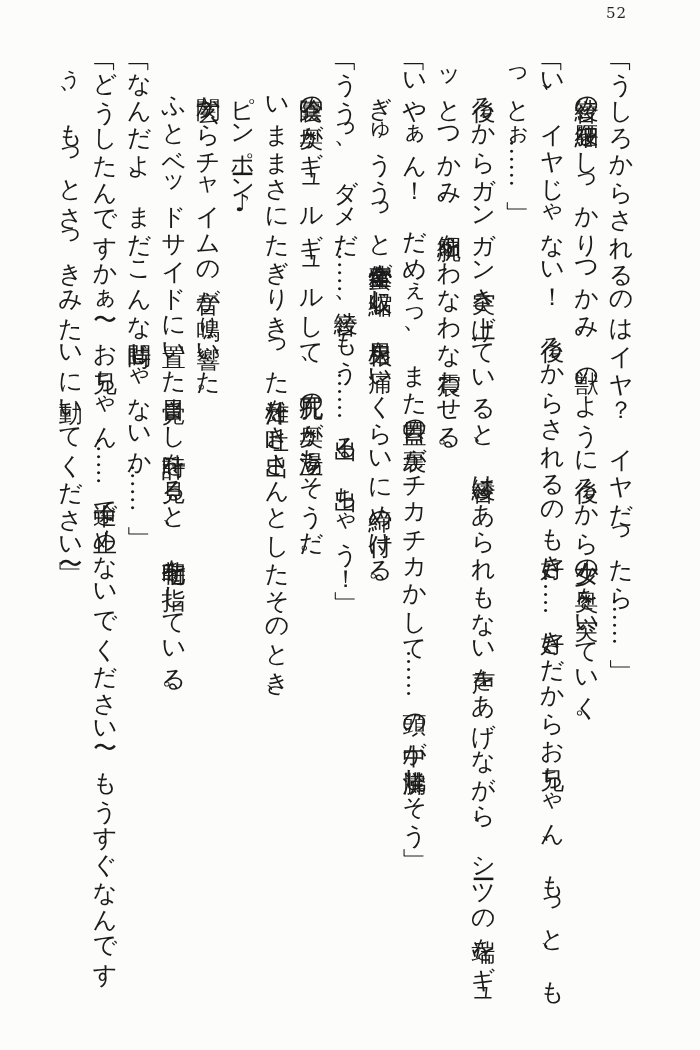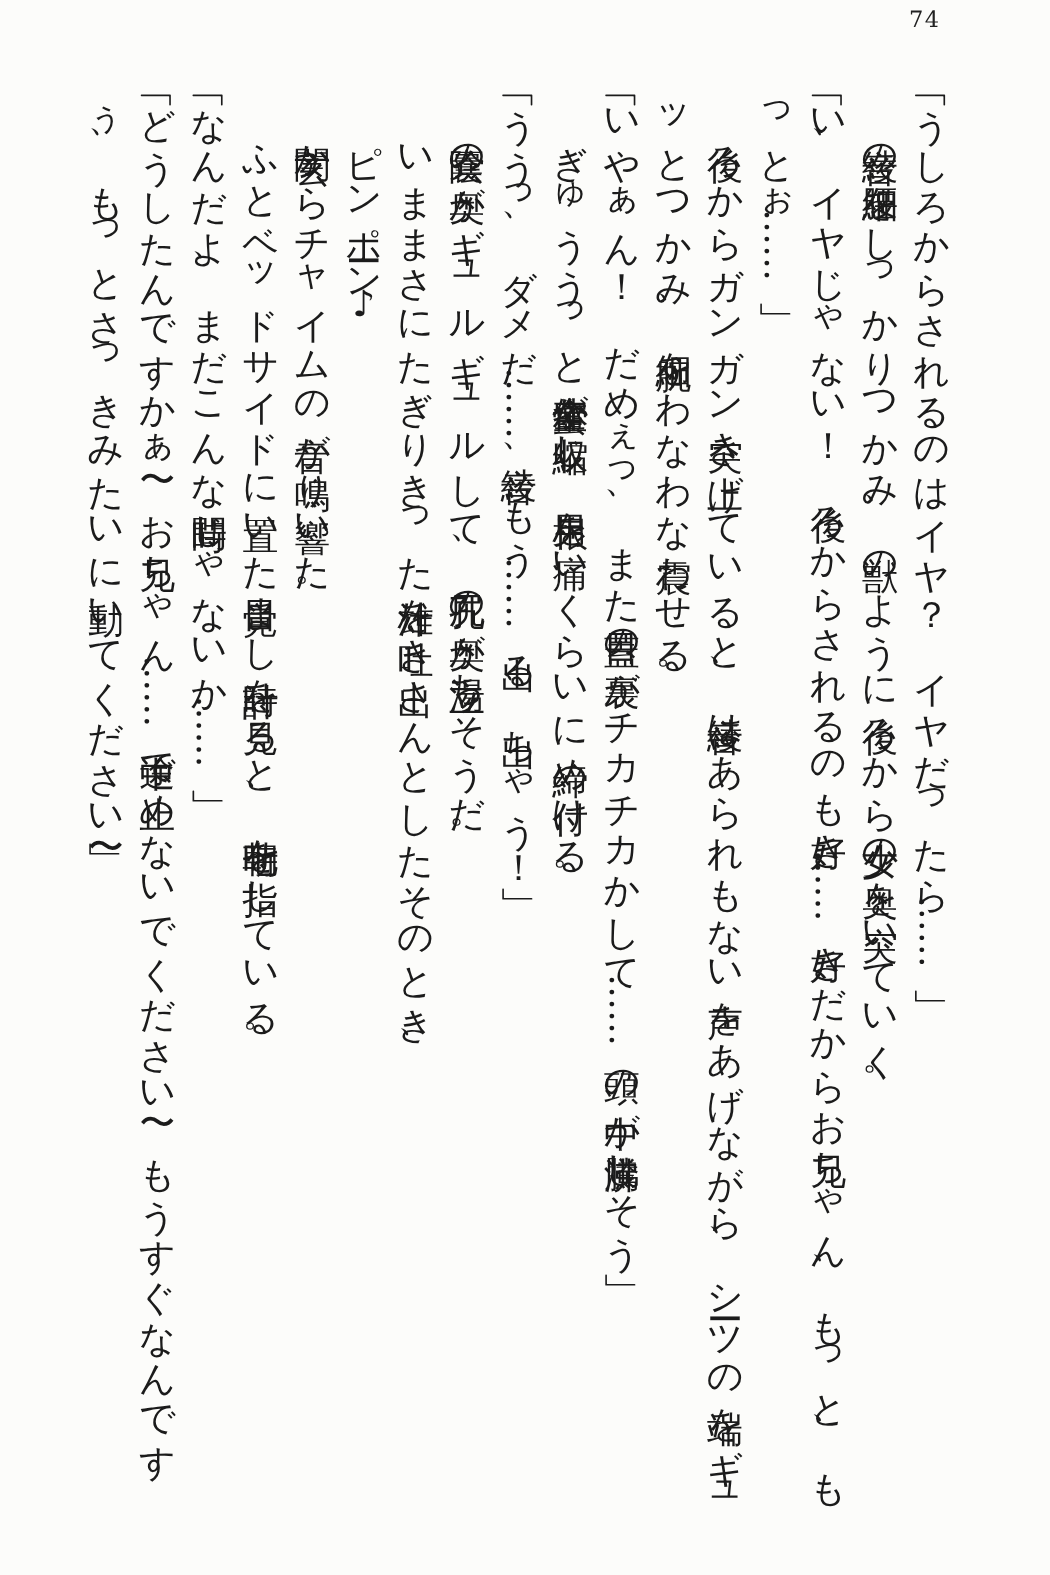--- a/index.html
+++ b/index.html
@@ -40,21 +40,21 @@
       padding: 0;
       text-indent: 0;
     }
     .text-block p.indent {
       text-indent: 1em;
     }
   </style>
 </head>
 <body>
 
-<div class="page-number">74</div>
+<div class="page-number">52</div>
 
 <div class="text-block">
   <p class="">「うしろからされるのはイヤ？　イヤだったら……」</p>
   <p class="indent">綾音の細腰をしっかりつかみ、獣のように後ろから少女の奥を突いていく。</p>
   <p class="">「い、イヤじゃない！　後ろからされるのも好き……好きだからお兄ちゃん、もっと、もっとぉ……」</p>
   <p class="indent">後ろからガンガン突き上げていると、綾音はあられもない声をあげながら、シーツの端をギュッとつかみ、細腕をわなわな震わせる。</p>
   <p class="">「いやぁん！　だめぇっ、また目蓋の裏がチカチカかして……頭の中が沸騰しそう」</p>
   <p class="indent">ぎゅううっと蜜壺全体が収縮し、男根を痛いくらいに締め付ける。</p>
   <p class="">「ううっ、ダメだ……綾音、もう……出る、出ちゃう！」</p>
   <p class="indent">陰嚢の奥がギュルギュルして、尻孔の奥が湯立ちそうだ。</p>

